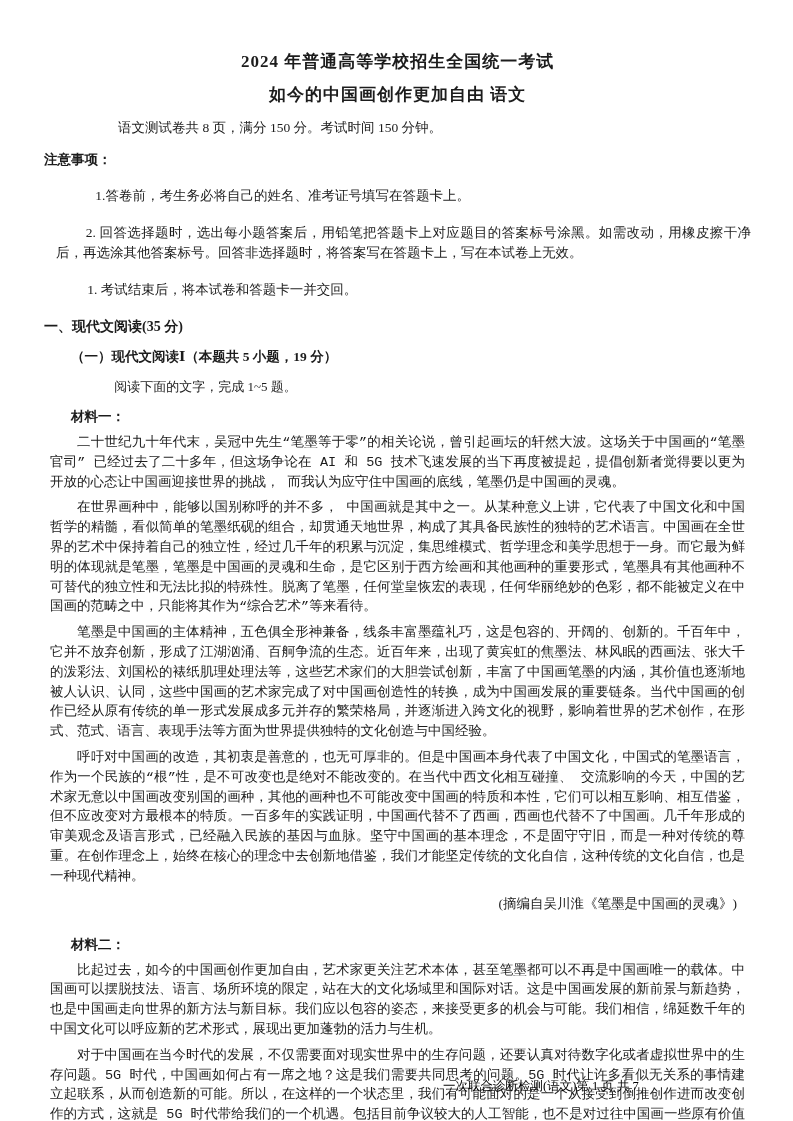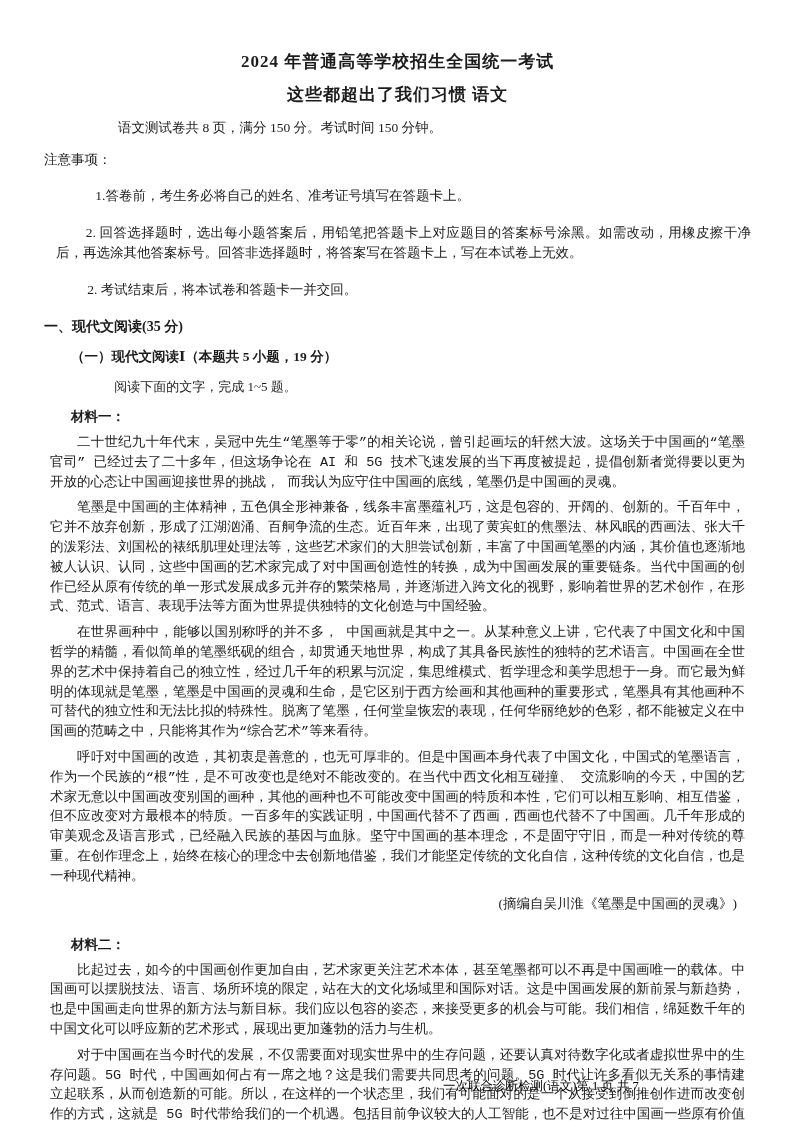--- a/index.html
+++ b/index.html
@@ -29,21 +29,21 @@
     margin: 10px 0 12px 0;
   }
   .info-line {
     font-size: 13.5px;
     line-height: 20px;
     padding-left: 74px;
     margin: 8px 0 12px 0;
   }
   .notice-heading {
     font-size: 13.5px;
-    font-weight: normal;
+    font-weight: bold;
     line-height: 20px;
     margin: 6px 0 2px 0;
   }
   .notice-item {
     font-size: 13.5px;
     line-height: 20.5px;
     text-align: justify;
     margin: 16px 0;
   }
   .notice-item.n1 { text-indent: 3.8em; }
@@ -98,36 +98,36 @@
     color: #000000;
     white-space: nowrap;
   }
 </style>
 </head>
 <body>
 
 <div class="page">
 
   <div class="exam-title">2024 年普通高等学校招生全国统一考试</div>
-  <div class="paper-title">这些都超出了我们习惯 语文</div>
+  <div class="paper-title">如今的中国画创作更加自由 语文</div>
   <div class="info-line">语文测试卷共 8 页，满分 150 分。考试时间 150 分钟。</div>
 
   <div class="notice-heading">注意事项：</div>
   <p class="notice-item n1">1.答卷前，考生务必将自己的姓名、准考证号填写在答题卡上。</p>
   <p class="notice-item n2">2. 回答选择题时，选出每小题答案后，用铅笔把答题卡上对应题目的答案标号涂黑。如需改动，用橡皮擦干净后，再选涂其他答案标号。回答非选择题时，将答案写在答题卡上，写在本试卷上无效。</p>
-  <p class="notice-item n3">2. 考试结束后，将本试卷和答题卡一并交回。</p>
+  <p class="notice-item n3">1. 考试结束后，将本试卷和答题卡一并交回。</p>
 
   <div class="section-heading">一、现代文阅读(35 分)</div>
   <div class="sub-heading">（一）现代文阅读Ⅰ（本题共 5 小题，19 分）</div>
   <div class="instruction">阅读下面的文字，完成 1~5 题。</div>
 
   <div class="material-label">材料一：</div>
   <p class="body-par">二十世纪九十年代末，吴冠中先生“笔墨等于零”的相关论说，曾引起画坛的轩然大波。这场关于中国画的“笔墨官司” 已经过去了二十多年，但这场争论在 AI 和 5G 技术飞速发展的当下再度被提起，提倡创新者觉得要以更为开放的心态让中国画迎接世界的挑战， 而我认为应守住中国画的底线，笔墨仍是中国画的灵魂。</p>
+  <p class="body-par">在世界画种中，能够以国别称呼的并不多， 中国画就是其中之一。从某种意义上讲，它代表了中国文化和中国哲学的精髓，看似简单的笔墨纸砚的组合，却贯通天地世界，构成了其具备民族性的独特的艺术语言。中国画在全世界的艺术中保持着自己的独立性，经过几千年的积累与沉淀，集思维模式、哲学理念和美学思想于一身。而它最为鲜明的体现就是笔墨，笔墨是中国画的灵魂和生命，是它区别于西方绘画和其他画种的重要形式，笔墨具有其他画种不可替代的独立性和无法比拟的特殊性。脱离了笔墨，任何堂皇恢宏的表现，任何华丽绝妙的色彩，都不能被定义在中国画的范畴之中，只能将其作为“综合艺术”等来看待。</p>
   <p class="body-par">笔墨是中国画的主体精神，五色俱全形神兼备，线条丰富墨蕴礼巧，这是包容的、开阔的、创新的。千百年中，它并不放弃创新，形成了江湖汹涌、百舸争流的生态。近百年来，出现了黄宾虹的焦墨法、林风眠的西画法、张大千的泼彩法、刘国松的裱纸肌理处理法等，这些艺术家们的大胆尝试创新，丰富了中国画笔墨的内涵，其价值也逐渐地被人认识、认同，这些中国画的艺术家完成了对中国画创造性的转换，成为中国画发展的重要链条。当代中国画的创作已经从原有传统的单一形式发展成多元并存的繁荣格局，并逐渐进入跨文化的视野，影响着世界的艺术创作，在形式、范式、语言、表现手法等方面为世界提供独特的文化创造与中国经验。</p>
-  <p class="body-par">在世界画种中，能够以国别称呼的并不多， 中国画就是其中之一。从某种意义上讲，它代表了中国文化和中国哲学的精髓，看似简单的笔墨纸砚的组合，却贯通天地世界，构成了其具备民族性的独特的艺术语言。中国画在全世界的艺术中保持着自己的独立性，经过几千年的积累与沉淀，集思维模式、哲学理念和美学思想于一身。而它最为鲜明的体现就是笔墨，笔墨是中国画的灵魂和生命，是它区别于西方绘画和其他画种的重要形式，笔墨具有其他画种不可替代的独立性和无法比拟的特殊性。脱离了笔墨，任何堂皇恢宏的表现，任何华丽绝妙的色彩，都不能被定义在中国画的范畴之中，只能将其作为“综合艺术”等来看待。</p>
   <p class="body-par">呼吁对中国画的改造，其初衷是善意的，也无可厚非的。但是中国画本身代表了中国文化，中国式的笔墨语言，作为一个民族的“根”性，是不可改变也是绝对不能改变的。在当代中西文化相互碰撞、 交流影响的今天，中国的艺术家无意以中国画改变别国的画种，其他的画种也不可能改变中国画的特质和本性，它们可以相互影响、相互借鉴，但不应改变对方最根本的特质。一百多年的实践证明，中国画代替不了西画，西画也代替不了中国画。几千年形成的审美观念及语言形式，已经融入民族的基因与血脉。坚守中国画的基本理念，不是固守守旧，而是一种对传统的尊重。在创作理念上，始终在核心的理念中去创新地借鉴，我们才能坚定传统的文化自信，这种传统的文化自信，也是一种现代精神。</p>
   <div class="attribution">(摘编自吴川淮《笔墨是中国画的灵魂》)</div>
 
   <div class="material-label">材料二：</div>
   <p class="body-par">比起过去，如今的中国画创作更加自由，艺术家更关注艺术本体，甚至笔墨都可以不再是中国画唯一的载体。中国画可以摆脱技法、语言、场所环境的限定，站在大的文化场域里和国际对话。这是中国画发展的新前景与新趋势，也是中国画走向世界的新方法与新目标。我们应以包容的姿态，来接受更多的机会与可能。我们相信，绵延数千年的中国文化可以呼应新的艺术形式，展现出更加蓬勃的活力与生机。</p>
   <p class="body-par">对于中国画在当今时代的发展，不仅需要面对现实世界中的生存问题，还要认真对待数字化或者虚拟世界中的生存问题。5G 时代，中国画如何占有一席之地？这是我们需要共同思考的问题。5G 时代让许多看似无关系的事情建立起联系，从而创造新的可能。所以，在这样的一个状态里，我们有可能面对的是一个从接受到倒推创作进而改变创作的方式，这就是 5G 时代带给我们的一个机遇。包括目前争议较大的人工智能，也不是对过往中国画一些原有价值的否定，而是一种生命的延续，是新的机会。这些都超出了我们习惯、逻辑和新技术，甚至有可能改变我们对于美或意义的认识。</p>
 
   <div class="page-footer">一次联合诊断检测(语文)第 1 页 共 7</div>
 
 </div>

